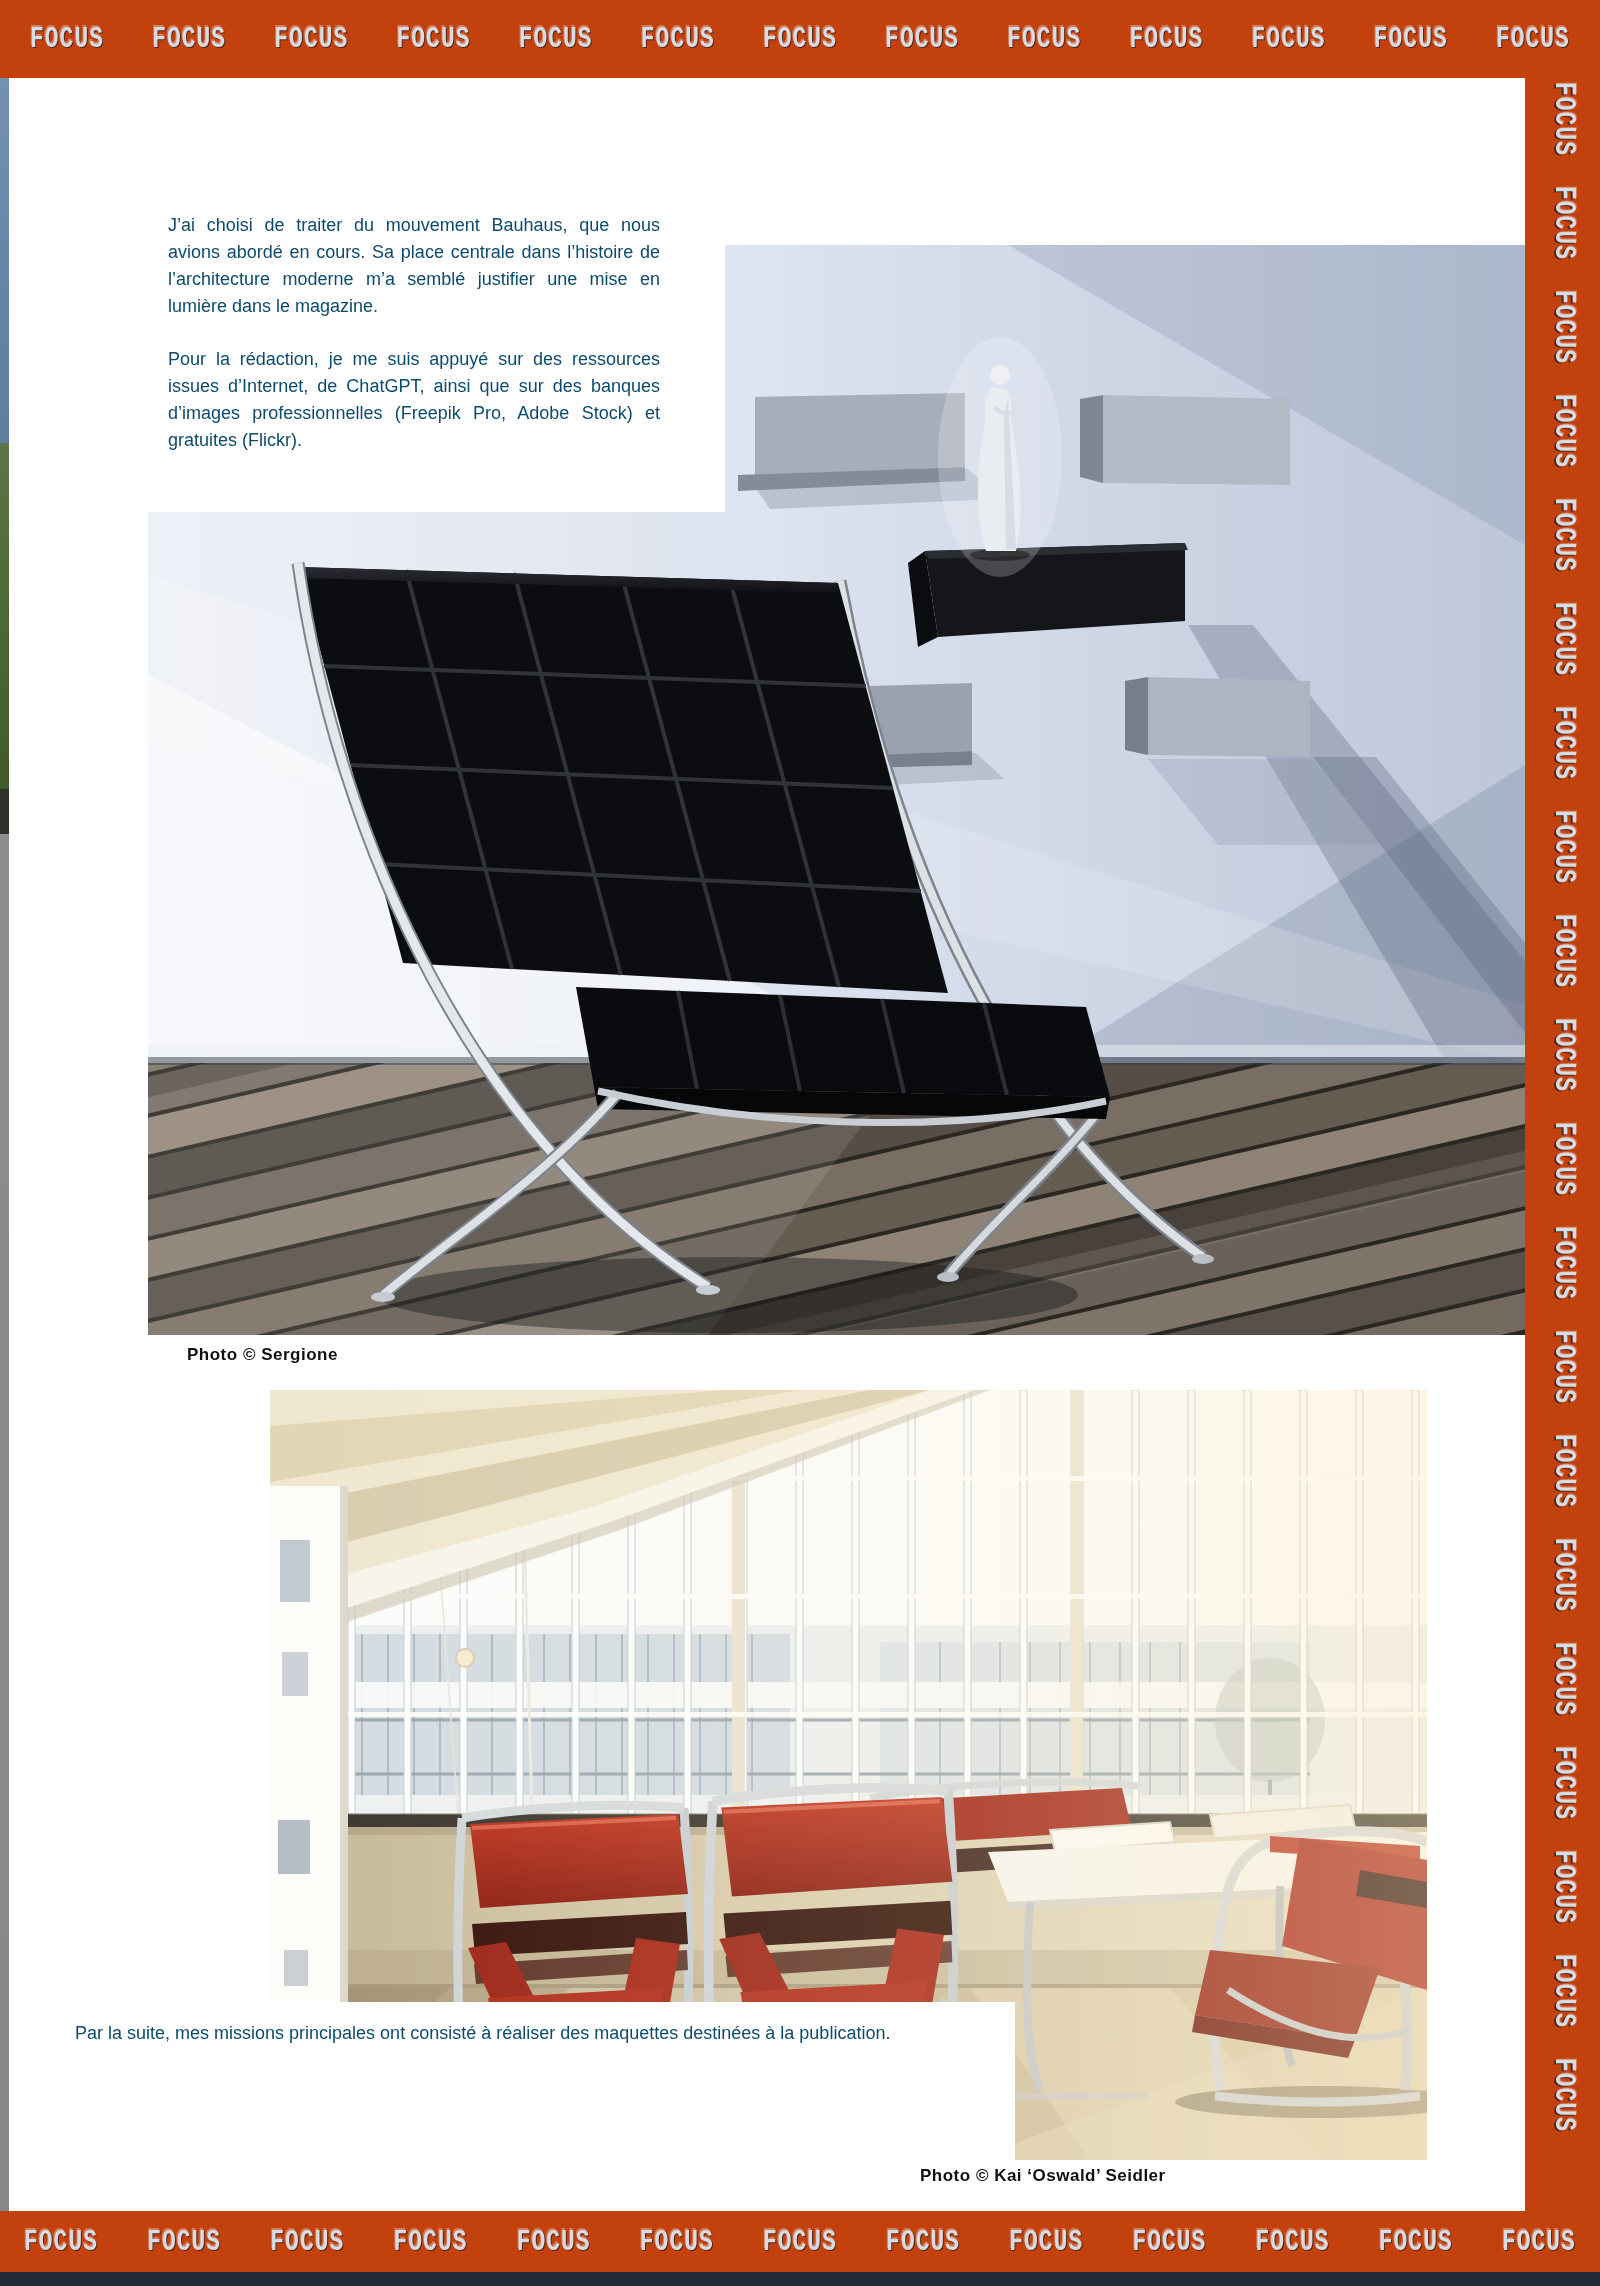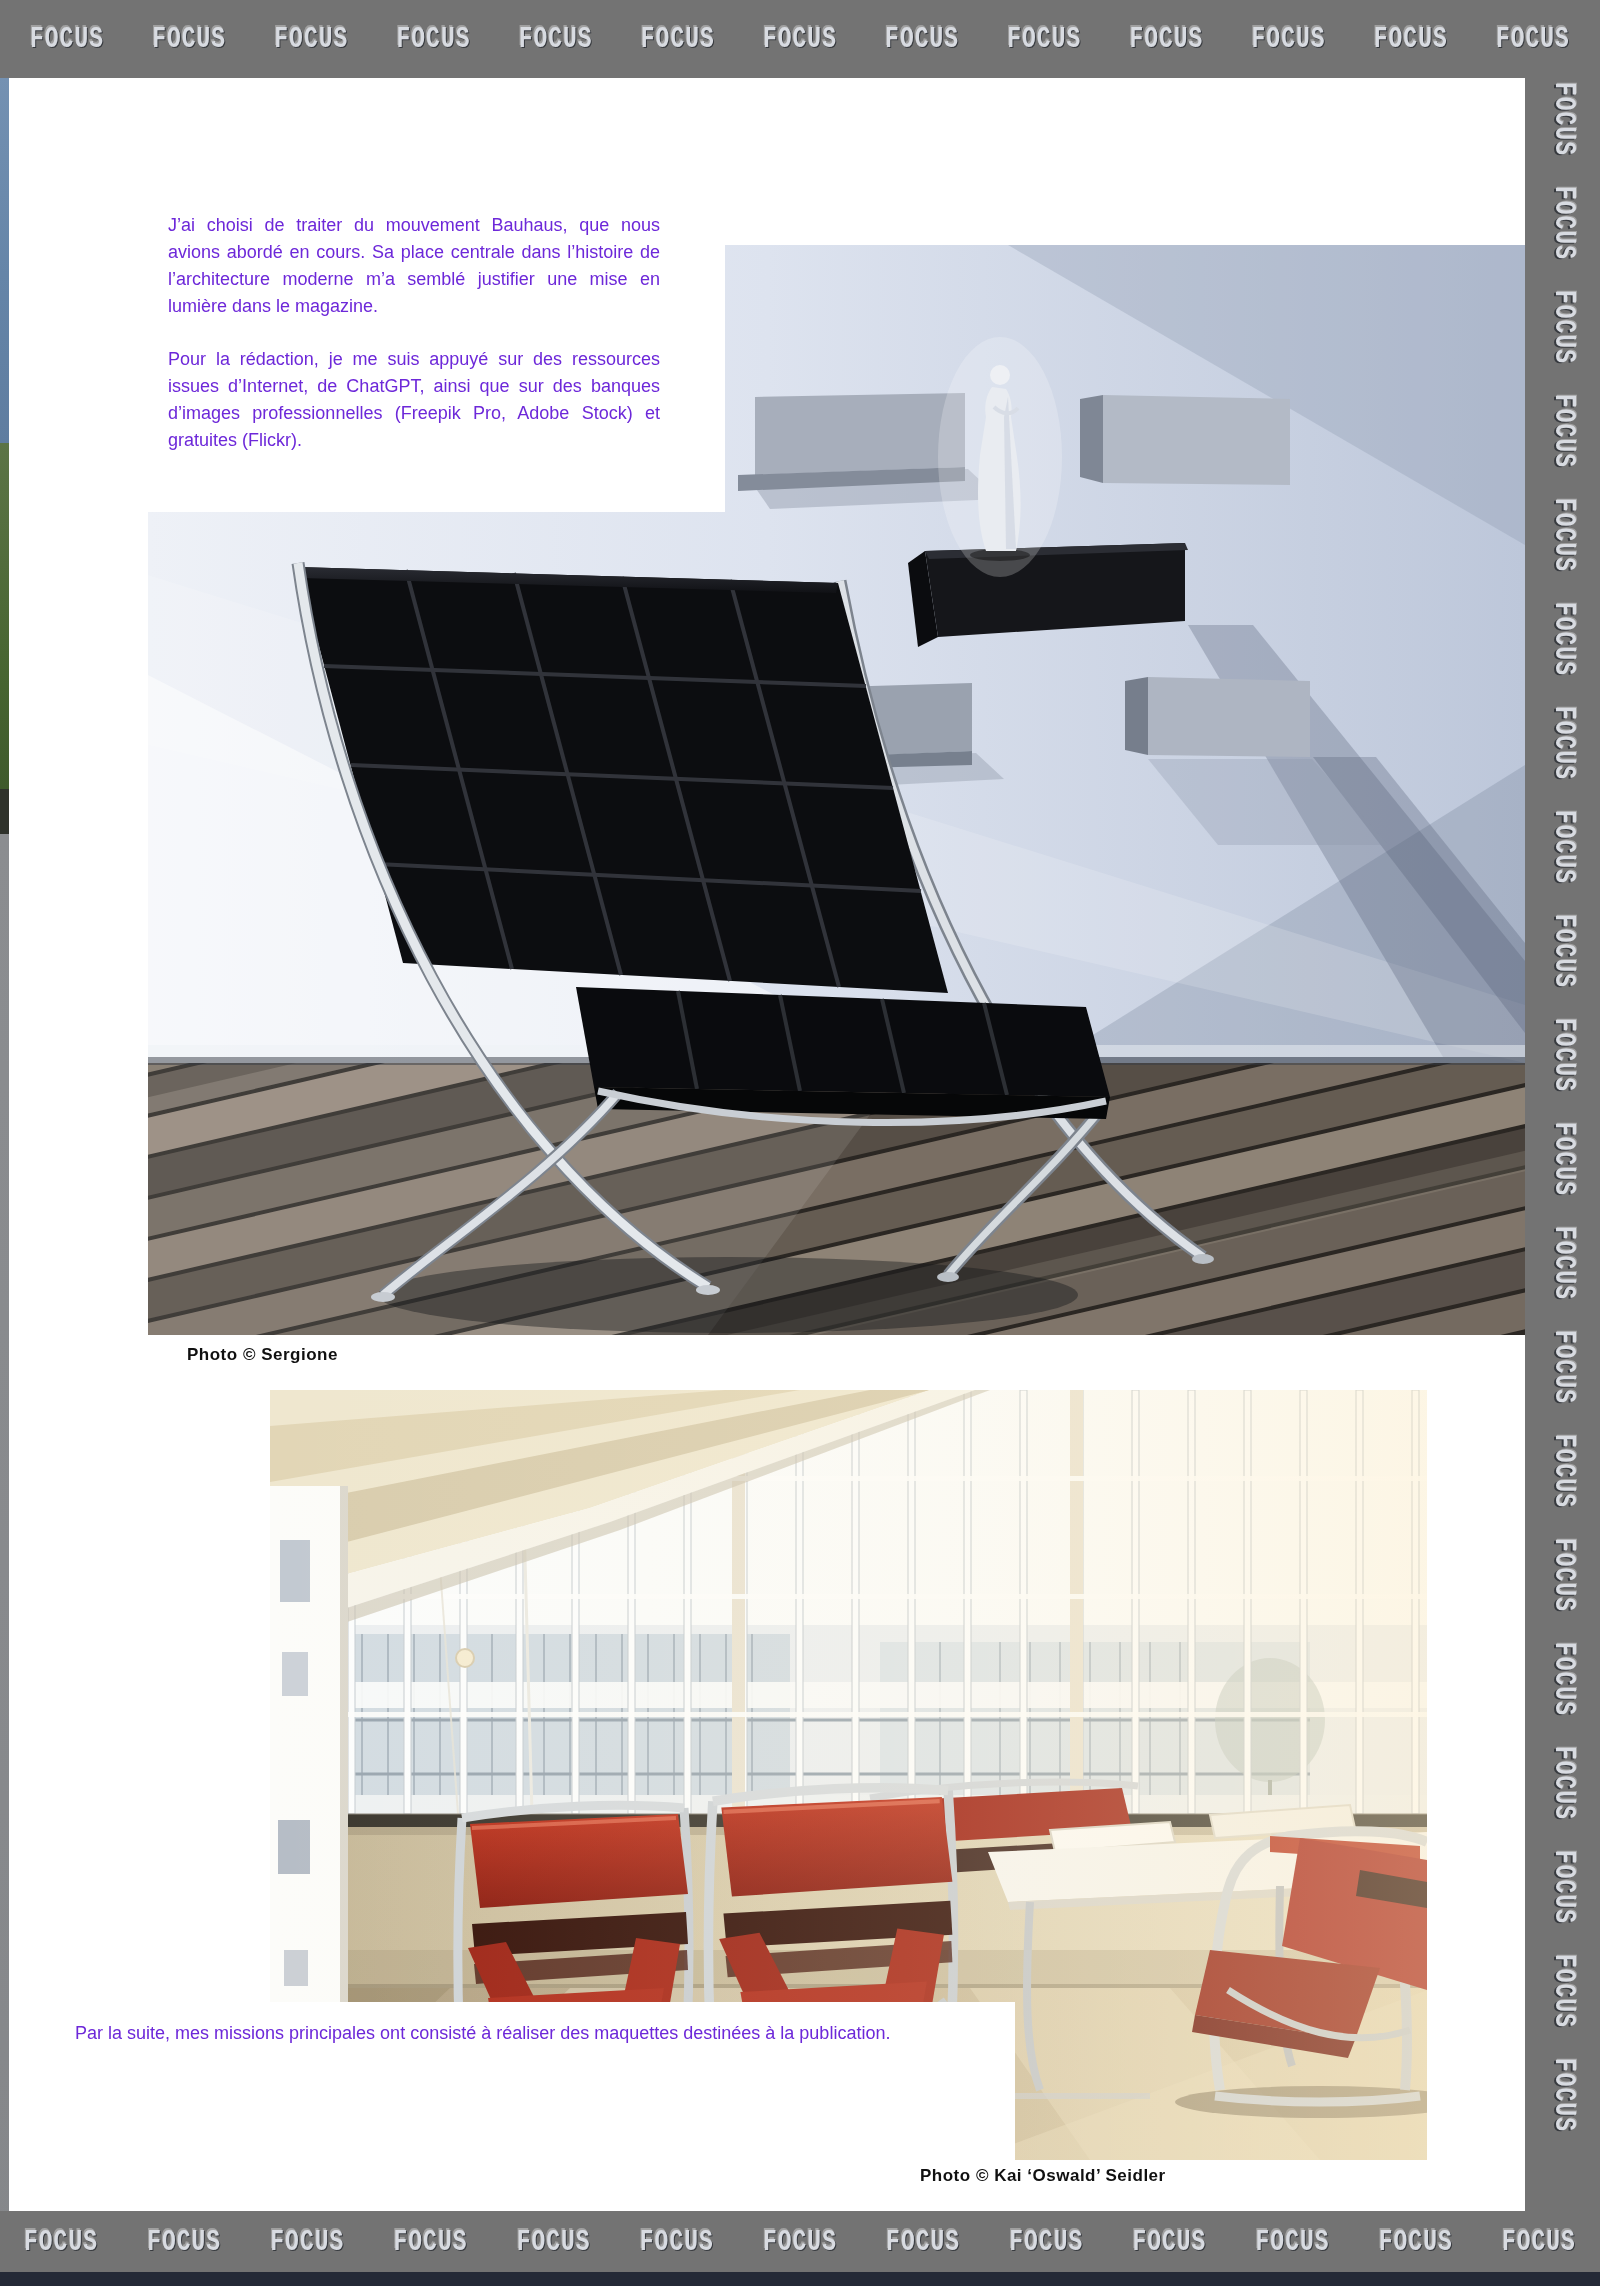--- a/index.html
+++ b/index.html
@@ -9,21 +9,21 @@
   
   .sliver{position:absolute;left:0;top:0;width:9px;height:2286px;z-index:1;
     background:linear-gradient(180deg,
       #555c68 0%, #555c68 3.4%,
       #7491b2 3.4%, #6585a8 12%, #5f7da0 19.4%,
       #5c7446 19.4%, #466430 30%, #3f5a2c 34.5%,
       #2f322b 34.5%, #2f322b 36.5%,
       #8b8d90 36.5%, #85878a 100%);}
 
   
-  .bar{position:absolute;background:#737373;box-sizing:border-box;}
+  .bar{position:absolute;background:#c2410c;box-sizing:border-box;}
   .bar-top{left:0;top:0;width:1600px;height:78px;z-index:6;display:flex;align-items:center;
            justify-content:space-between;padding:0 30px;}
   .bar-bottom{left:0;top:2211px;width:1600px;height:61px;z-index:6;display:flex;align-items:center;
            justify-content:space-between;padding:0 24px;}
   .bar-right{left:1525px;top:0;width:75px;height:2286px;z-index:5;display:flex;flex-direction:column;
            align-items:center;padding-top:82px;}
   .bottom-strip{position:absolute;left:0;top:2272px;width:1600px;height:14px;background:#242936;z-index:7;}
 
   .bar span{font-family:"Liberation Mono",monospace;font-weight:700;font-size:23px;letter-spacing:1px;
       color:#d8dbe1;text-shadow:1px 1px 0 rgba(23,27,36,.65), -1px -1px 0 rgba(255,255,255,.32);
@@ -36,21 +36,21 @@
   .photo svg{display:block;width:100%;height:100%;}
   .photo1{left:148px;top:245px;width:1377px;height:1090px;}
   .photo2{left:270px;top:1390px;width:1157px;height:770px;}
 
   
   .mask{position:absolute;background:#ffffff;z-index:2;}
   .mask-intro{left:148px;top:245px;width:577px;height:267px;}
   .mask-outro{left:270px;top:2002px;width:745px;height:158px;}
 
   
-  .bodytext{position:absolute;z-index:3;color:#6d28d9;text-align:justify;}
+  .bodytext{position:absolute;z-index:3;color:#0c4a6e;text-align:justify;}
   .bodytext p{margin:0 0 26px 0;}
   .intro-text{left:168px;top:212px;width:492px;font-size:18px;line-height:27px;}
   .outro-text{left:75px;top:2020px;width:915px;font-size:18px;line-height:27px;}
   .outro-text p{margin:0 8px 23px 0;}
 
   .credit{position:absolute;z-index:3;font-weight:700;font-size:17px;letter-spacing:.5px;color:#101010;margin-left:20px;}
   .credit1{left:167px;top:1345px;}
   .credit2{left:900px;top:2166px;width:620px;text-align:left;}
 </style>
 </head>

